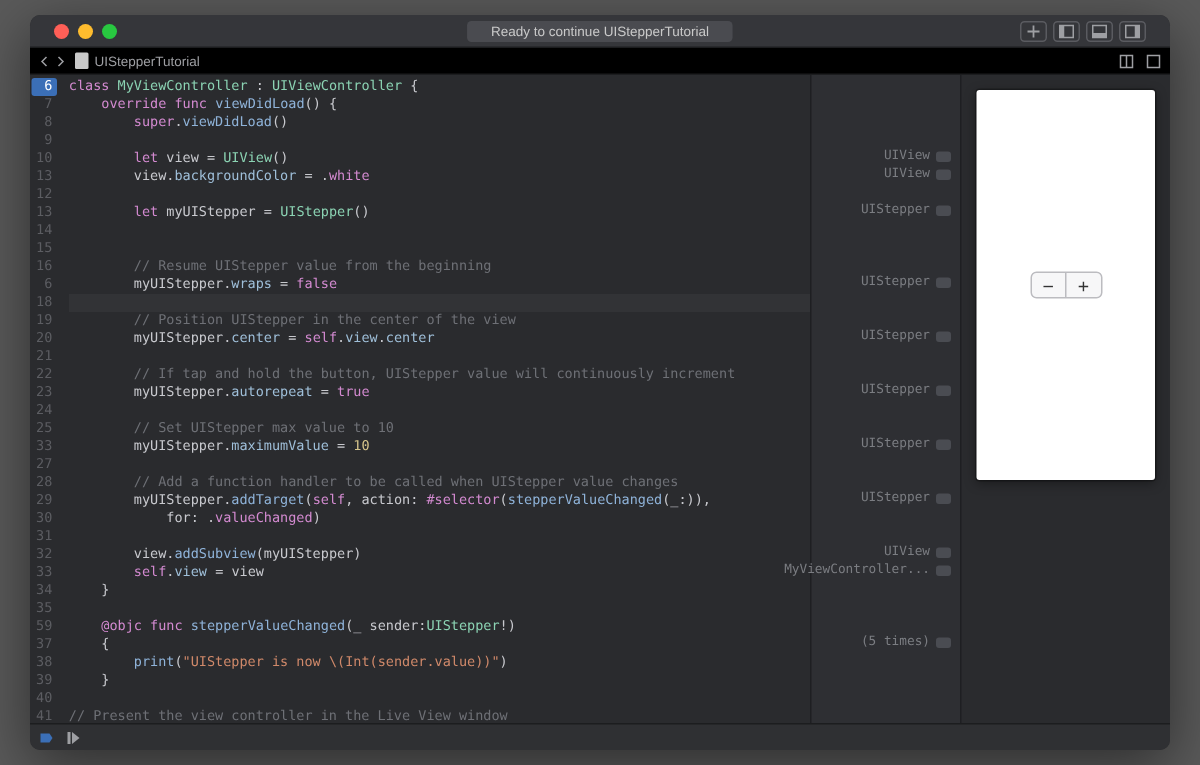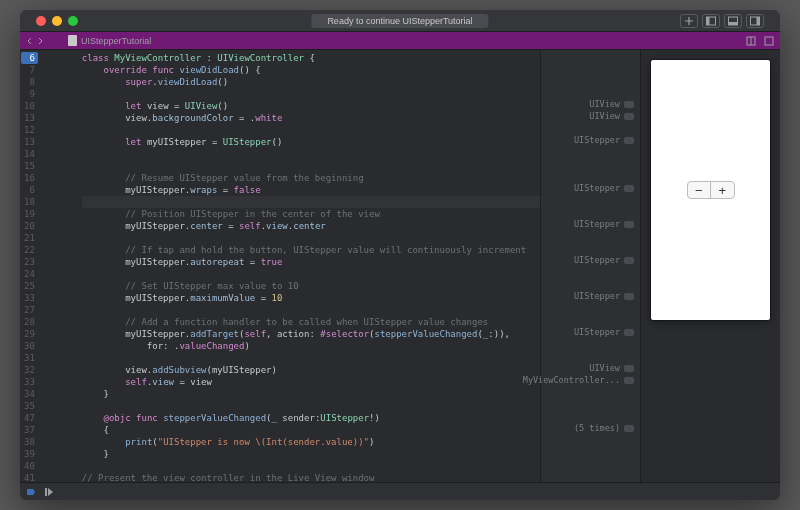--- a/index.html
+++ b/index.html
@@ -50,26 +50,26 @@
   .title-right { margin-left: auto; display: flex; gap: 4px; }
   .tb-btn {
     width: 18px; height: 14px;
     border: 1px solid #5a5b60;
     border-radius: 3px;
     display: flex; align-items: center; justify-content: center;
   }
   .tb-btn svg { width: 10px; height: 10px; }
   .jumpbar {
     height: 18px;
-    background: #701a75;
+    background: #000000;
     border-bottom: 1px solid #1c1d1f;
     display: flex;
     align-items: center;
     padding: 0 6px;
-    gap: 24px;
+    gap: 6px;
     color: #9e9fa3;
   }
   .jumpbar .nav { display: flex; gap: 2px; }
   .jumpbar svg { width: 8px; height: 8px; fill: #9e9fa3; }
   .jumpbar .file { display: flex; align-items: center; gap: 4px; font-size: 9px; }
   .jumpbar .file-icon { width: 9px; height: 11px; background: #c9c9c9; border-radius: 1px; position: relative; }
   .jb-right { margin-left: auto; display: flex; gap: 8px; align-items: center; }
   .jb-right svg { width: 10px; height: 10px; }
   .main {
     flex: 1;
@@ -93,21 +93,20 @@
     user-select: none;
   }
   .gutter .ln { height: 12px; }
   .gutter .ln.current { background: #3b6fb7; color: #fff; border-radius: 2px; padding: 0 3px; margin: 0 -3px; }
   .code {
     flex: 1;
     padding: 2px 0 0 6px;
     color: #c8c9ce;
     white-space: pre;
     overflow: hidden;
-    margin-left: 36px;
   }
   .code .line { height: 12px; }
   .code .line.hl { background: rgba(255,255,255,0.04); }
   .kw { color: #d38ad0; }
   .type { color: #8bd3b3; }
   .fn { color: #8fb3d9; }
   .str { color: #d0896a; }
   .num { color: #d5c48b; }
   .cm { color: #6e7076; }
   .prop { color: #9fbfd9; }
@@ -254,21 +253,21 @@
           <div class="ln">33</div>
           <div class="ln">27</div>
           <div class="ln">28</div>
           <div class="ln">29</div>
           <div class="ln">30</div>
           <div class="ln">31</div>
           <div class="ln">32</div>
           <div class="ln">33</div>
           <div class="ln">34</div>
           <div class="ln">35</div>
-          <div class="ln">47</div>
+          <div class="ln">59</div>
           <div class="ln">37</div>
           <div class="ln">38</div>
           <div class="ln">39</div>
           <div class="ln">40</div>
           <div class="ln">41</div>
         </div>
       <div class="code" id="code"><div class="line"><span class="kw">class</span><span> </span><span class="type">MyViewController</span><span> : </span><span class="type">UIViewController</span><span> {</span></div><div class="line"><span>    </span><span class="kw">override</span><span> </span><span class="kw">func</span><span> </span><span class="fn">viewDidLoad</span><span>() {</span></div><div class="line"><span>        </span><span class="kw">super</span><span>.</span><span class="fn">viewDidLoad</span><span>()</span></div><div class="line"><span></span></div><div class="line"><span>        </span><span class="kw">let</span><span> view = </span><span class="type">UIView</span><span>()</span></div><div class="line"><span>        view.</span><span class="prop">backgroundColor</span><span> = .</span><span class="val">white</span></div><div class="line"><span></span></div><div class="line"><span>        </span><span class="kw">let</span><span> myUIStepper = </span><span class="type">UIStepper</span><span>()</span></div><div class="line"><span></span></div><div class="line"><span></span></div><div class="line"><span>        </span><span class="cm">// Resume UIStepper value from the beginning</span></div><div class="line"><span>        myUIStepper.</span><span class="prop">wraps</span><span> = </span><span class="val">false</span></div><div class="line hl"><span>        </span></div><div class="line"><span>        </span><span class="cm">// Position UIStepper in the center of the view</span></div><div class="line"><span>        myUIStepper.</span><span class="prop">center</span><span> = </span><span class="self">self</span><span>.</span><span class="prop">view</span><span>.</span><span class="prop">center</span></div><div class="line"><span></span></div><div class="line"><span>        </span><span class="cm">// If tap and hold the button, UIStepper value will continuously increment</span></div><div class="line"><span>        myUIStepper.</span><span class="prop">autorepeat</span><span> = </span><span class="val">true</span></div><div class="line"><span></span></div><div class="line"><span>        </span><span class="cm">// Set UIStepper max value to 10</span></div><div class="line"><span>        myUIStepper.</span><span class="prop">maximumValue</span><span> = </span><span class="num">10</span></div><div class="line"><span></span></div><div class="line"><span>        </span><span class="cm">// Add a function handler to be called when UIStepper value changes</span></div><div class="line"><span>        myUIStepper.</span><span class="fn">addTarget</span><span>(</span><span class="self">self</span><span>, action: </span><span class="kw">#selector</span><span>(</span><span class="fn">stepperValueChanged</span><span>(_:)),</span></div><div class="line"><span>            for: .</span><span class="val">valueChanged</span><span>)</span></div><div class="line"><span></span></div><div class="line"><span>        view.</span><span class="fn">addSubview</span><span>(myUIStepper)</span></div><div class="line"><span>        </span><span class="self">self</span><span>.</span><span class="prop">view</span><span> = view</span></div><div class="line"><span>    }</span></div><div class="line"><span></span></div><div class="line"><span>    </span><span class="kw">@objc</span><span> </span><span class="kw">func</span><span> </span><span class="fn">stepperValueChanged</span><span>(_ sender:</span><span class="type">UIStepper</span><span>!)</span></div><div class="line"><span>    {</span></div><div class="line"><span>        </span><span class="fn">print</span><span>(</span><span class="str">"UIStepper is now \(Int(sender.value))"</span><span>)</span></div><div class="line"><span>    }</span></div><div class="line"><span></span></div><div class="line"><span class="cm">// Present the view controller in the Live View window</span></div></div>
       <div class="minimap" id="minimap" style="position:relative">
           <div style="position: absolute; right: 6px; top: 48px;">
             <div class="mm-row">

